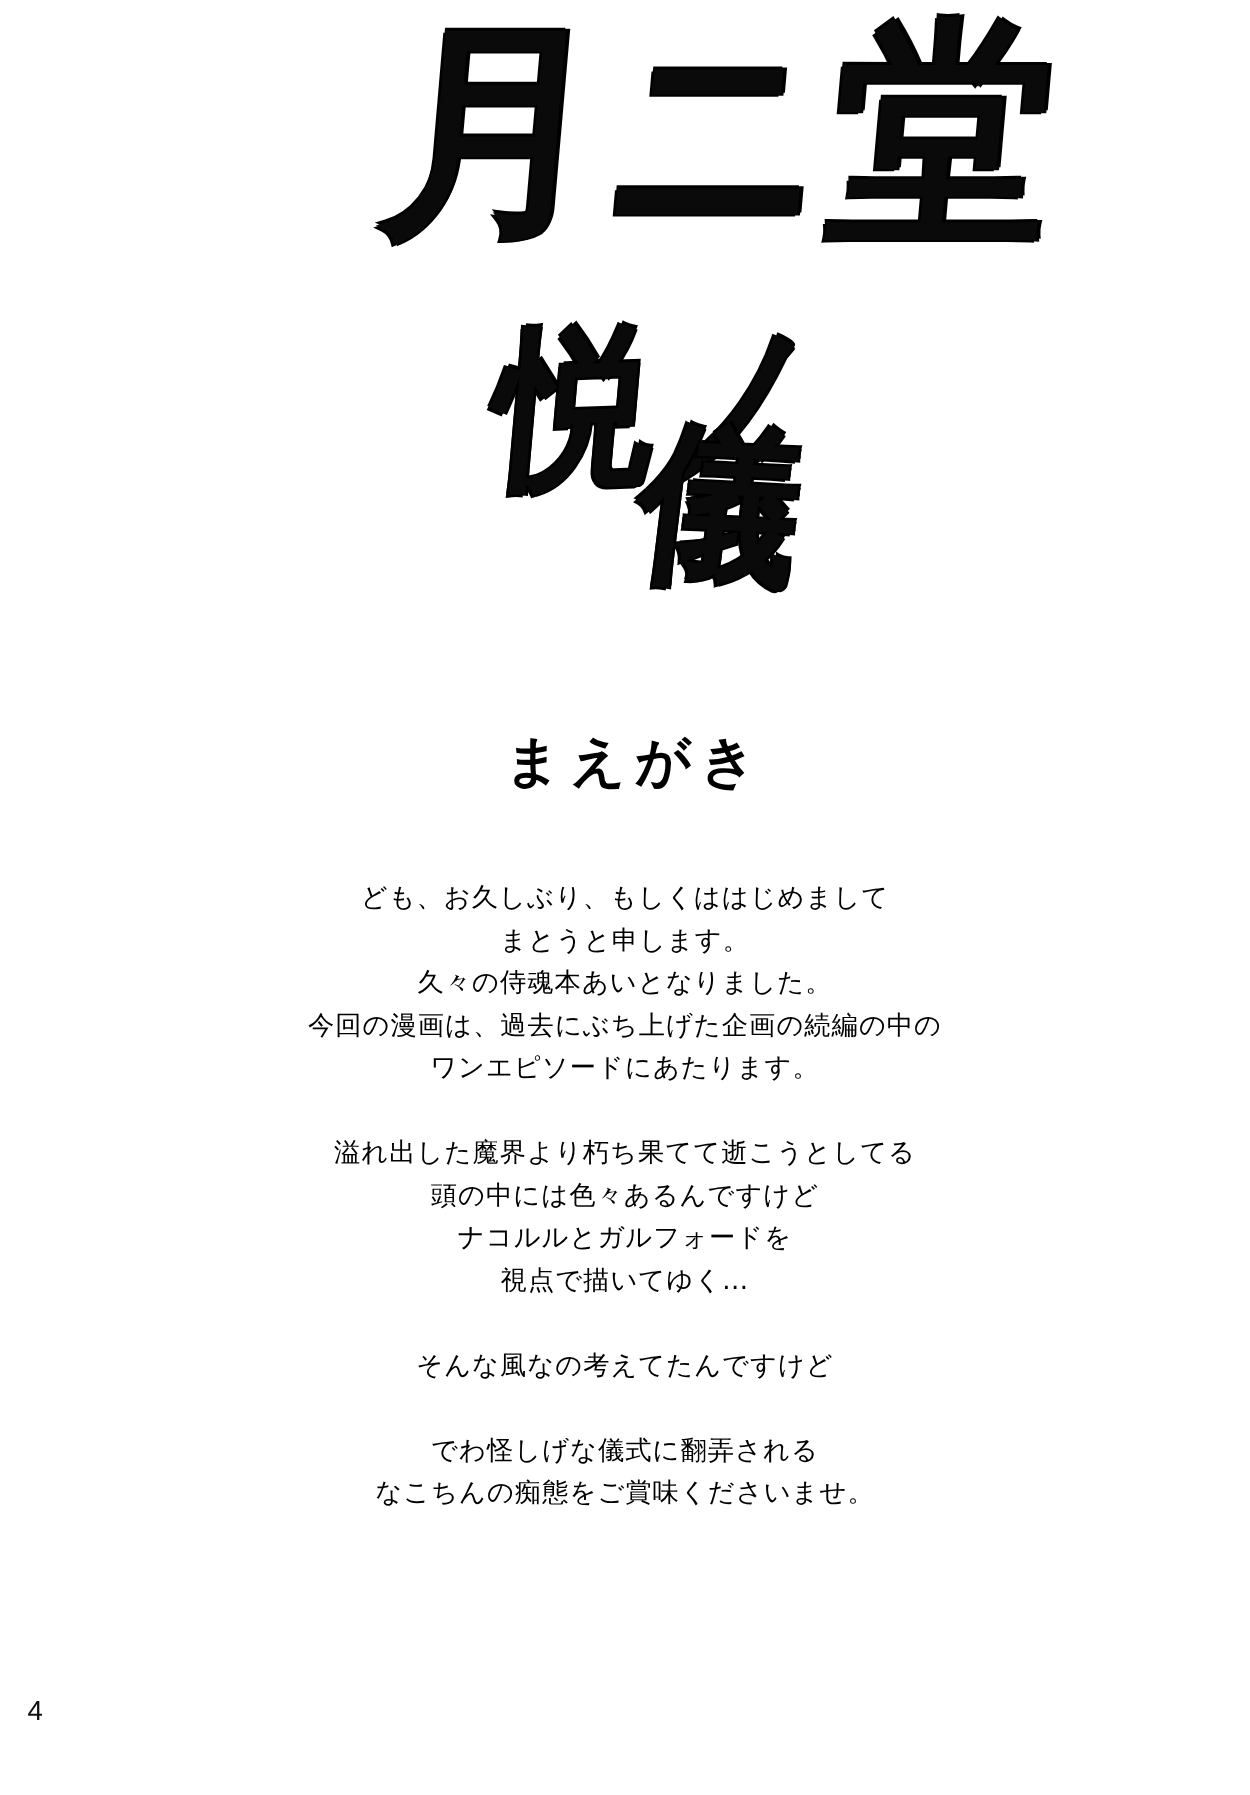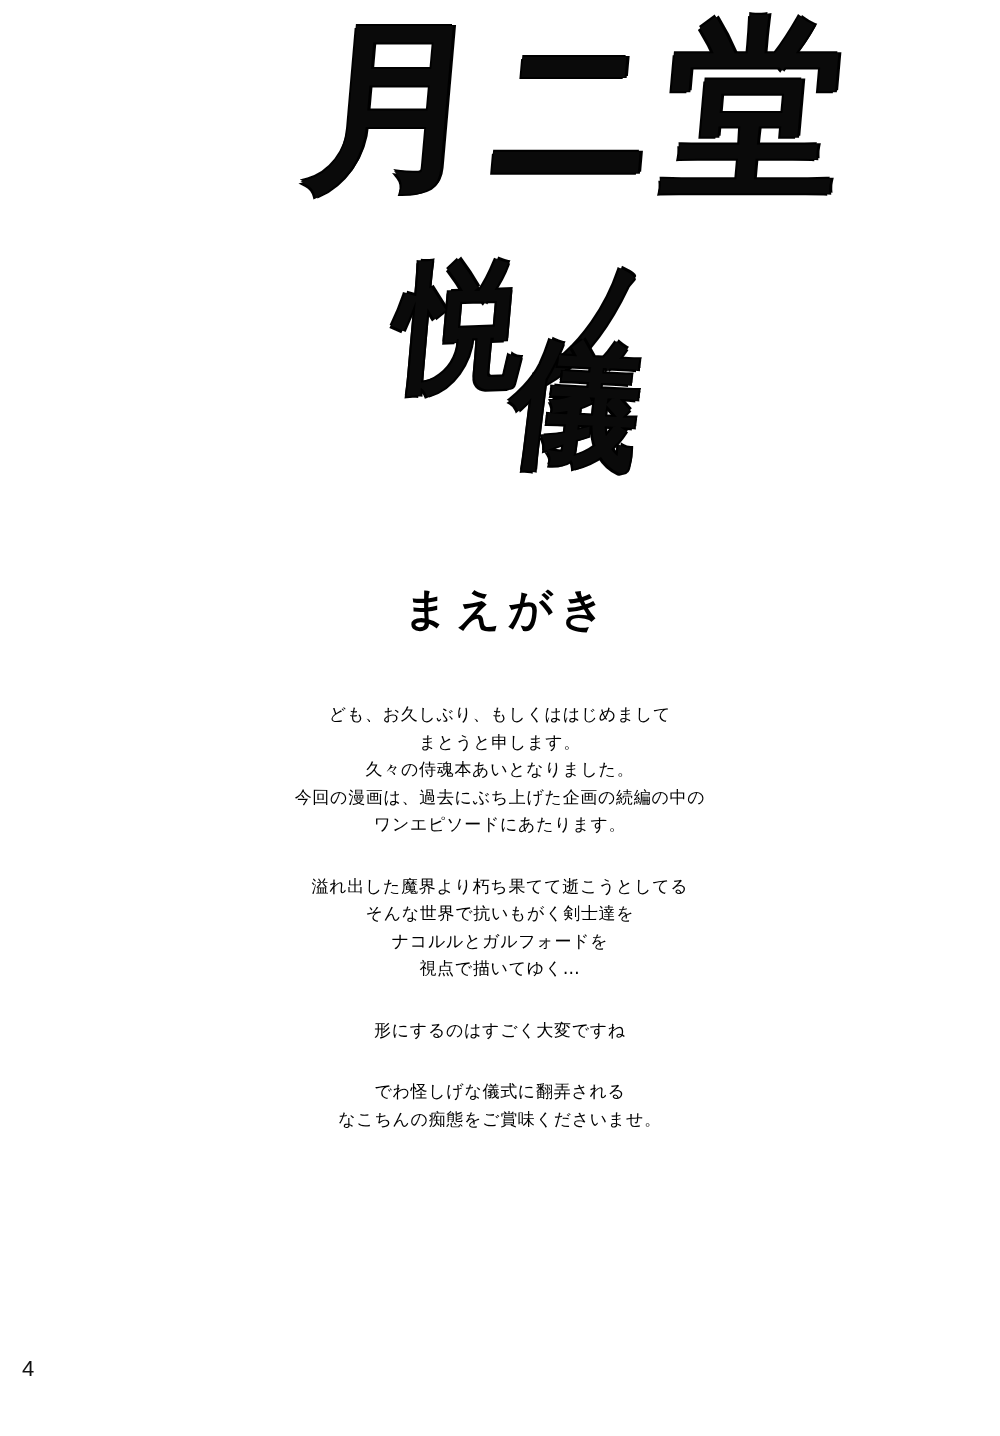--- a/index.html
+++ b/index.html
@@ -84,21 +84,21 @@
   }
   .foreword-heading {
     font-family: "DejaVu Sans", sans-serif;
     font-weight: 700;
     font-size: 44px;
     letter-spacing: 0.16em;
     margin: 0 0 62px 0;
     transform: translateX(8px);
   }
   .para {
-    font-size: 17px;
+    font-size: 21px;
     line-height: 1.62;
     letter-spacing: 0.04em;
     margin: 0 0 34px 0;
     white-space: pre-line;
     font-weight: 500;
   }
   .para:last-child { margin-bottom: 0; }
 
   
   .page-number {
@@ -122,23 +122,23 @@
   </div>
 
   <div class="foreword">
     <h1 class="foreword-heading">まえがき</h1>
     <p class="para">ども、お久しぶり、もしくははじめまして
 まとうと申します。
 久々の侍魂本あいとなりました。
 今回の漫画は、過去にぶち上げた企画の続編の中の
 ワンエピソードにあたります。</p>
     <p class="para">溢れ出した魔界より朽ち果てて逝こうとしてる
-そんな世界で抗いもがく剣士達を
+頭の中には色々あるんですけど
 ナコルルとガルフォードを
 視点で描いてゆく…</p>
-    <p class="para">形にするのはすごく大変ですね</p>
+    <p class="para">そんな風なの考えてたんですけど</p>
     <p class="para">でわ怪しげな儀式に翻弄される
 なこちんの痴態をご賞味くださいませ。</p>
   </div>
 
   <div class="page-number">4</div>
 
 </div>
 
 </body></html>

